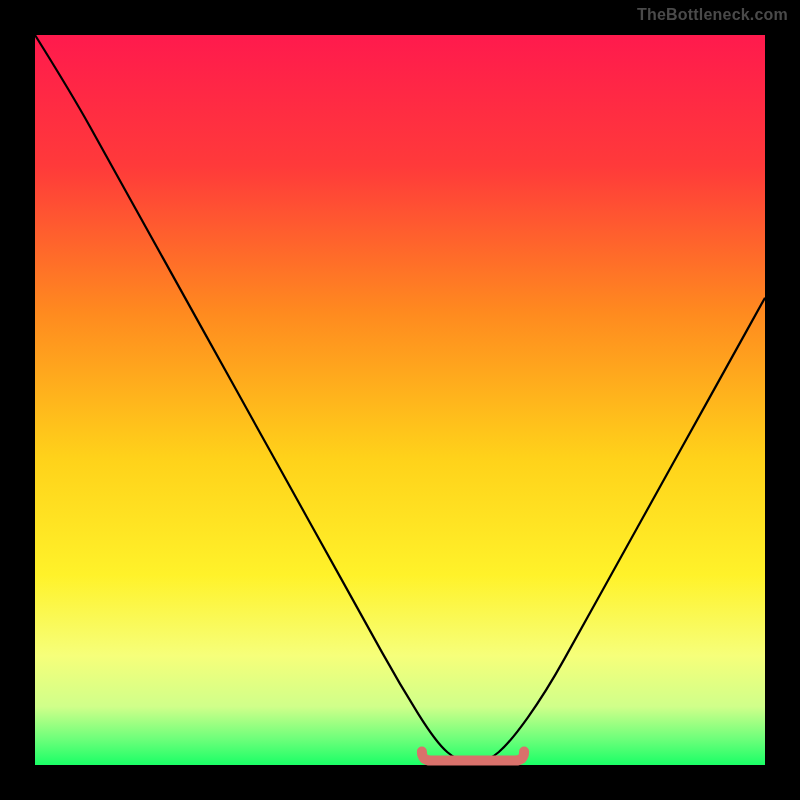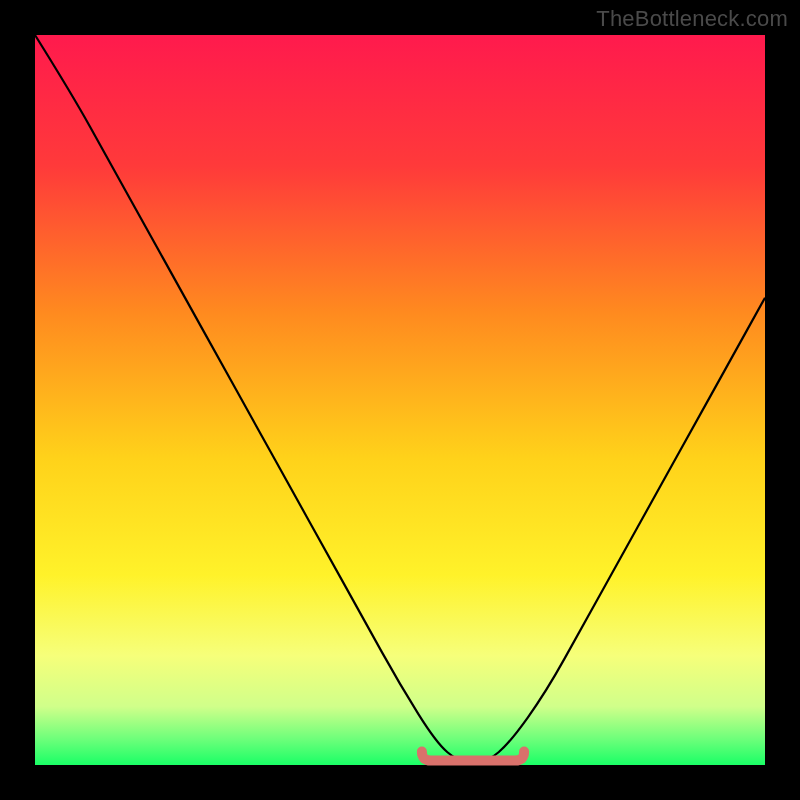--- a/index.html
+++ b/index.html
@@ -15,22 +15,22 @@
     position: relative;
     width: 800px;
     height: 800px;
     background: #000;
   }
   .watermark {
     position: absolute;
     top: 6px;
     right: 12px;
     color: #4a4a4a;
-    font-size: 22px;
-    font-weight: 400;
+    font-size: 16px;
+    font-weight: 700;
     letter-spacing: 0.2px;
     z-index: 5;
   }
   svg {
     position: absolute;
     top: 0;
     left: 0;
   }
 </style>
 </head>

